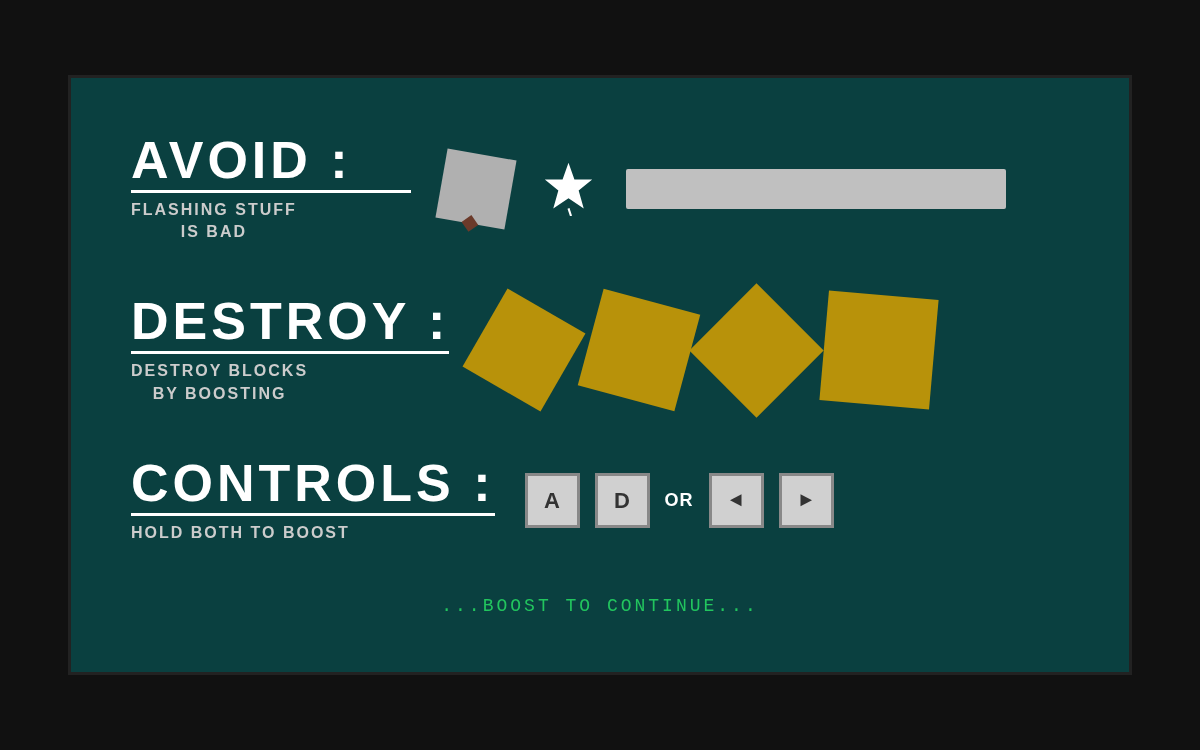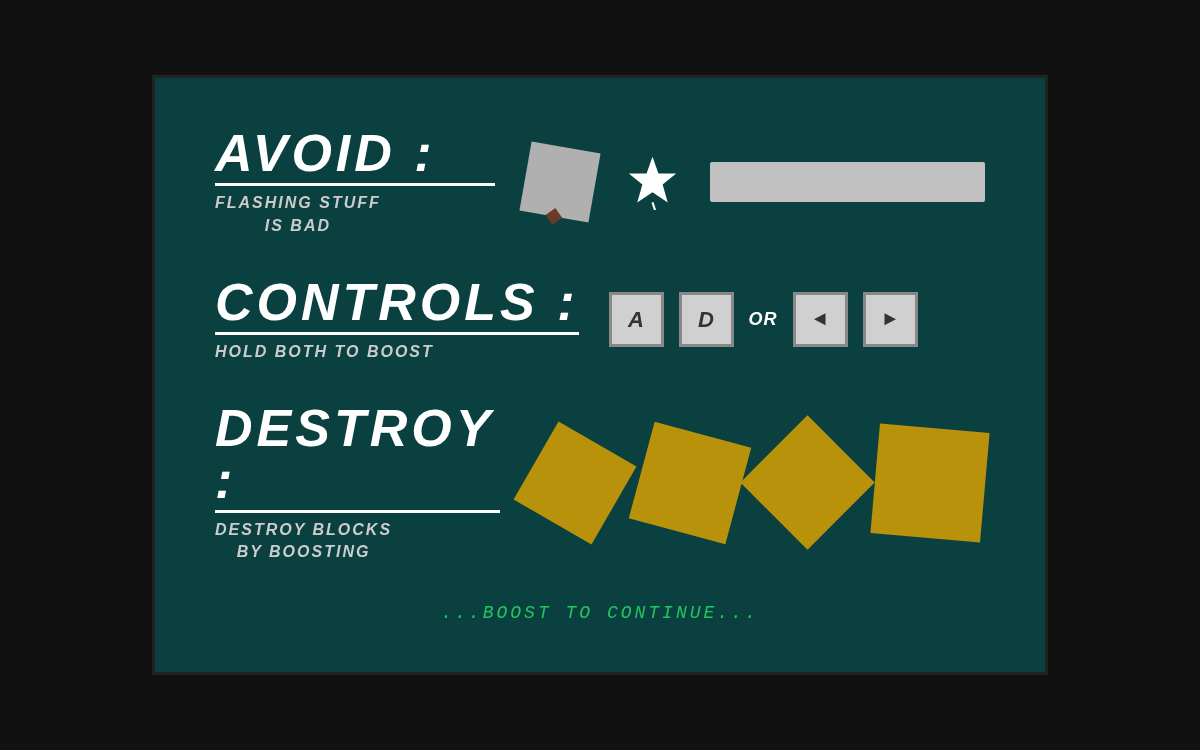--- a/index.html
+++ b/index.html
@@ -9,31 +9,30 @@
       display: flex;
       align-items: center;
       justify-content: center;
       width: 1200px;
       height: 750px;
       overflow: hidden;
       font-family: 'Courier New', monospace;
     }
 
     #game-screen {
-      width: 896px;
+      width: 1064px;
       height: 600px;
       background: #0a4040;
       border: 3px solid #222;
       position: relative;
       overflow: hidden;
       display: flex;
       flex-direction: column;
       justify-content: space-around;
       padding: 30px 60px 20px 60px;
-      font-style: italic;
     }
 
     .section {
       display: flex;
       align-items: center;
       gap: 30px;
       position: relative;
     }
 
     .label-group {
@@ -229,42 +228,42 @@
           <polygon points="30,2 37,22 58,22 42,35 48,56 30,44 12,56 18,35 2,22 23,22" fill="white"></polygon>
           <line x1="30" y1="56" x2="33" y2="65" stroke="white" stroke-width="2.5"></line>
         </svg>
       </div>
       <div class="health-bar"></div>
     </div>
   </div>
 
   <div class="section">
     <div class="label-group">
+      <div class="section-title">DESTROY :</div>
+      <div class="section-underline"></div>
+      <div class="section-sub">DESTROY BLOCKS<br>BY BOOSTING</div>
+    </div>
+    <div class="destroy-items">
+      <div class="gold-block gold-block-1"></div>
+      <div class="gold-block gold-block-2"></div>
+      <div class="gold-block gold-block-3"></div>
+      <div class="gold-block gold-block-4"></div>
+    </div>
+  </div>
+
+  <div class="section">
+    <div class="label-group">
       <div class="section-title">CONTROLS :</div>
       <div class="section-underline"></div>
       <div class="section-sub">HOLD BOTH TO BOOST</div>
     </div>
     <div class="controls-items">
       <div class="key-btn">A</div>
       <div class="key-btn">D</div>
       <div class="key-or">OR</div>
       <div class="arrow-btn">◄</div>
       <div class="arrow-btn">►</div>
     </div>
   </div>
 
-  <div class="section">
-    <div class="label-group">
-      <div class="section-title">DESTROY :</div>
-      <div class="section-underline"></div>
-      <div class="section-sub">DESTROY BLOCKS<br>BY BOOSTING</div>
-    </div>
-    <div class="destroy-items">
-      <div class="gold-block gold-block-1"></div>
-      <div class="gold-block gold-block-2"></div>
-      <div class="gold-block gold-block-3"></div>
-      <div class="gold-block gold-block-4"></div>
-    </div>
-  </div>
-
   <div class="continue-text">...BOOST TO CONTINUE...</div>
 
 </div>
 
 </body></html>

